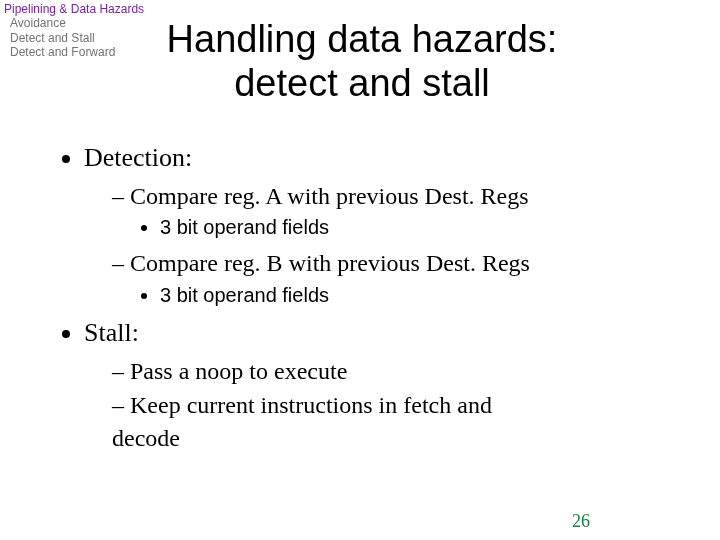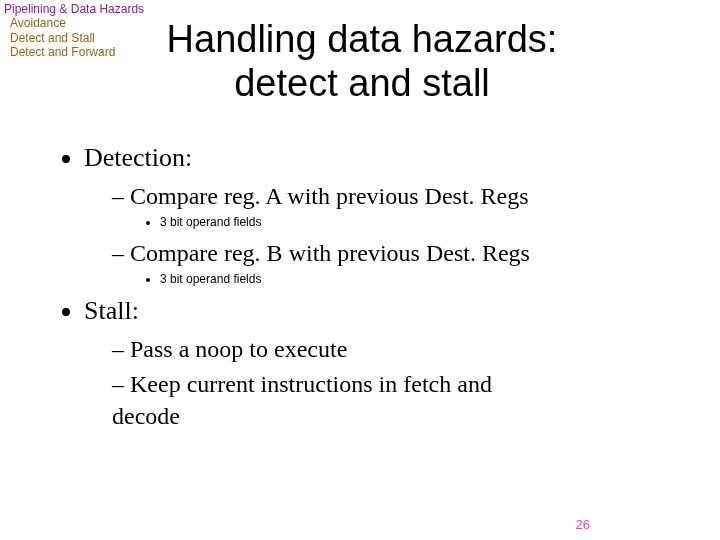--- a/index.html
+++ b/index.html
@@ -21,21 +21,21 @@
   }
   .breadcrumb {
     position: absolute;
     top: 2px;
     left: 4px;
     font-family: "Comic Sans MS", "Comic Sans", cursive, sans-serif;
     font-size: 12px;
     line-height: 1.2;
   }
   .breadcrumb .topic { color: #7a1fa2; }
-  .breadcrumb .sub   { color: #a16207; padding-left: 6px; display: block; }
+  .breadcrumb .sub   { color: #737373; padding-left: 6px; display: block; }
   .title {
     position: absolute;
     top: 10px;
     left: 160px;
     right: 40px;
     text-align: center;
     font-family: "Comic Sans MS", "Comic Sans", cursive, sans-serif;
     font-size: 38px;
     line-height: 1.15;
     color: #000000;
@@ -66,33 +66,33 @@
   ul.l2 > li::before {
     content: "– ";
   }
   ul.l2 > li {
     margin-bottom: 2px;
   }
   ul.l3 {
     list-style: disc;
     margin: 2px 0 6px 0;
     padding-left: 48px;
-    font-size: 12px;
+    font-size: 20px;
     font-family: Arial, Helvetica, sans-serif;
   }
   ul.l3 > li {
     margin-bottom: 2px;
   }
   .pagenum {
     position: absolute;
     bottom: 8px;
     right: 14px;
-    font-family: Liberation Sans, sans-serif;
-    font-size: 13px;
-    color: #ec4899;
+    font-family: Liberation Serif, serif;
+    font-size: 18px;
+    color: #15803d;
   }
 </style>
 </head>
 <body>
 
 <div class="slide">
 
   <div class="breadcrumb">
     <span class="topic">Pipelining &amp; Data Hazards</span>
     <span class="sub">Avoidance</span>

